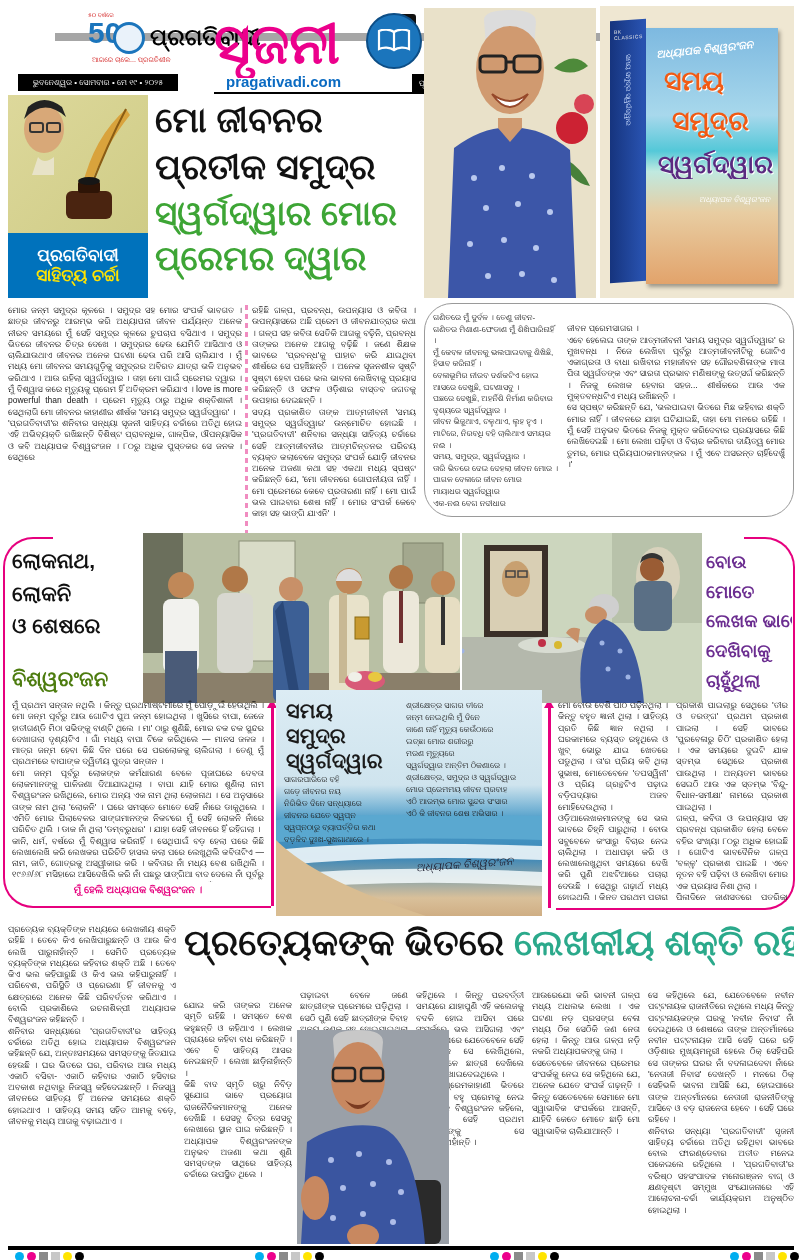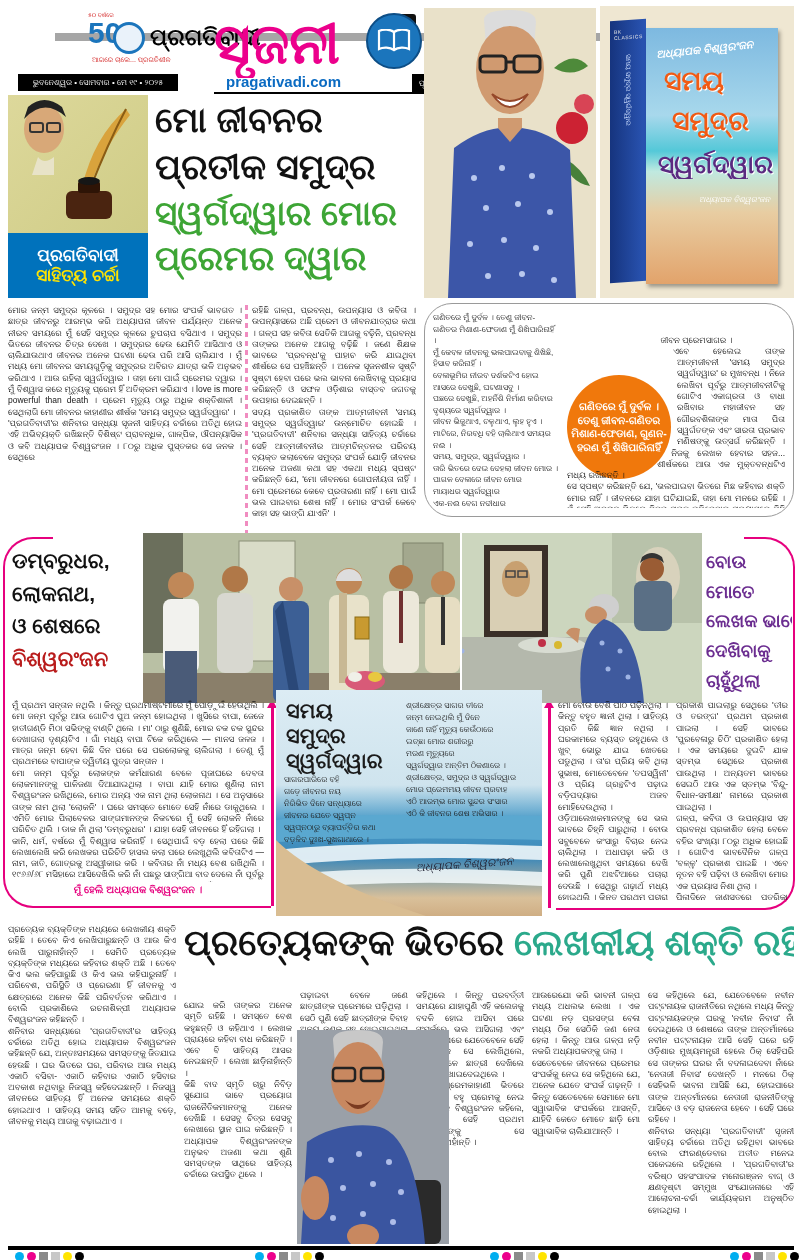--- a/index.html
+++ b/index.html
@@ -23,21 +23,21 @@
   .kicker1{color:#fff;font-weight:bold;font-size:17px;}
   .kicker2{color:#ffe400;font-weight:bold;font-size:17px;}
   .hl-black{color:#111;font-size:35px;font-weight:bold;line-height:1.35;}
   .hl-green{color:#3da535;font-size:34px;font-weight:bold;line-height:1.35;}
   .wavy{width:3px;background:repeating-linear-gradient(180deg,#f08cc0 0 5px,transparent 5px 9px);}
   .qbox{border:1px solid #9a9a9a;background:#fff;}
   .verse{font-size:8px;line-height:1.45;white-space:pre-line;color:#222;}
   .circle-quote{background:#f0780c;border-radius:50%;color:#fff;font-weight:bold;font-size:10.5px;text-align:center;display:flex;align-items:center;justify-content:center;line-height:1.3;}
   
   .mlh{font-size:21px;font-weight:bold;line-height:1.55;color:#111;}
-  .mlh-red{color:#b91c1c;}
+  .mlh-red{color:#4d7c0f;margin-top:20px;}
   .mrh{font-size:18px;font-weight:bold;line-height:1.65;color:#6b2d90;}
   .mframe{border:0 solid #e6007e;}
   .arrowline{width:2.5px;background:#e6007e;}
   .arrowhead{width:0;height:0;border-left:5px solid transparent;border-right:5px solid transparent;border-bottom:9px solid #e6007e;}
   .ending{color:#e6007e;font-weight:bold;font-size:10px;text-align:center;}
   
   .poemtitle{font-size:21px;font-weight:bold;line-height:1.2;color:#1a1a1a;white-space:pre-line;}
   .poemlines{font-size:8px;line-height:1.5;white-space:pre-line;color:#1d1d1d;}
   .sig{font-style:italic;font-size:11px;color:#223;transform:rotate(-4deg);}
   
@@ -164,40 +164,39 @@
 ବେଳାଭୂମିର ନୀରବ ଦର୍ଶକଟିଏ ହୋଇ ଆସରେ ଦେଖୁଛି, ଘଟଣାସବୁ ।
 ପଛରେ ଦେଖୁଛି, ଅହର୍ନିଶି ନିର୍ମାଣ କରିବାର ଦୃଶ୍ୟରେ ସ୍ୱର୍ଗଦ୍ୱାର ।
 ଜୀବନ ଭିଜୁଥାଏ, ଚଳୁଥାଏ, ଲୁହ ହୁଏ ।
 ମାଟିରେ, ନିରବଧି ବହି ଚାଲିଥାଏ ସମୟର ନଈ ।
 ସମୟ, ସମୁଦ୍ର, ସ୍ୱର୍ଗଦ୍ୱାର ।
 ତାରି ଭିତରେ ଦେଇ ଦେହଲା ଜୀବନ ମୋର ।
 ପାଗଳ ବେଳାରେ ଜୀବନ ମୋର
 ମାୟାଧର ସ୍ୱର୍ଗଦ୍ୱାର
 ଏକ-ନଈ ବେଗ ନଦୀଧାର</div>
   <div class="abs body-txt ovh" style="left:142px;top:8px;width:218px;height:196px;">
-    <div class="circle-quote" style="float:left;width:104px;height:104px;margin:52px 6px 0 0;shape-outside:circle(50%);padding:4px;box-sizing:border-box;">ଗଣିତରେ ମୁଁ ଦୁର୍ବଳ । ତେଣୁ ଜୀବନ-ଗଣିତର ମିଶାଣ-ଫେଡାଣ, ଗୁଣନ-ହରଣ ମୁଁ ଶିଖିପାରିନାହିଁ</div>
     <span>ଜୀବନ ପ୍ରେମସାଗର ।
 ଏବେ ହେଲେଇ ତାଙ୍କ ଆତ୍ମଜୀବନୀ 'ସମୟ ସମୁଦ୍ର ସ୍ୱର୍ଗଦ୍ୱାର' ର ମୁଖବନ୍ଧ । ନିଜେ ଲେଖିବା ପୂର୍ବରୁ ଆତ୍ମଜୀବନୀଟିକୁ ଗୋଟିଏ ଏକାଗ୍ରତା ଓ ବାଧା ରଖିବାର ମହାଜୀବନ ସହ ଗୌରବଶିଳାଙ୍କ ମାତା ପିତା ସ୍ୱର୍ଗତଙ୍କ ଏବଂ ସାରତା ପ୍ରଭାବ ମଣିଷଙ୍କୁ ଉତ୍ସର୍ଗ କରିଛନ୍ତି । ନିଜକୁ ଲେଖକ ହେବାର ସହଜ... ଶୀର୍ଷକରେ ଆଉ ଏକ ମୁକ୍ତବନ୍ଧଟିଏ ମଧ୍ୟ ରଖିଛନ୍ତି ।
 ସେ ସ୍ପଷ୍ଟ କରିଛନ୍ତି ଯେ, 'ଭଲପାଇବା ଭିତରେ ମିଛ କହିବାର ଶକ୍ତି ମୋର ନାହିଁ । ଜୀବନରେ ଯାହା ଘଟିଯାଇଛି, ତାହା ମୋ ମନରେ ରହିଛି । ମୁଁ ସେହି ଅନୁଭବ ଭିତରେ ନିଜକୁ ମୁକ୍ତ କରିଦେବାର ପ୍ରୟାସରେ କିଛି ଲେଖିଦେଇଛି । ମୋ ଲେଖା ପଢ଼ିବା ଓ ବିଚାର କରିବାର ଦାୟିତ୍ୱ ମୋର ତୁମର, ମୋର ପ୍ରିୟପାଠକମାନଙ୍କର । ମୁଁ ଏବେ ଅସରନ୍ତ ଚାହିଁଦେଖୁଁ ।'</span>
   </div>
 </div>
 
 <div class="abs mframe" style="left:3px;top:537px;width:48px;height:42px;border-left-width:2.5px;border-top-width:2.5px;border-top-left-radius:30px;"></div>
 <div class="abs mframe" style="left:3px;top:570px;width:266px;height:336px;border-left-width:2.5px;border-bottom-width:2.5px;border-bottom-left-radius:30px;"></div>
 <div class="abs arrowline" style="left:271px;top:708px;height:198px;"></div>
 <div class="abs arrowhead" style="left:267px;top:699px;"></div>
 
 <div class="abs mframe" style="left:744px;top:537px;width:49px;height:42px;border-right-width:2.5px;border-top-width:2.5px;border-top-right-radius:30px;"></div>
 <div class="abs mframe" style="left:556px;top:570px;width:237px;height:338px;border-right-width:2.5px;border-bottom-width:2.5px;border-bottom-right-radius:30px;"></div>
 <div class="abs arrowline" style="left:548px;top:708px;height:200px;"></div>
 <div class="abs arrowhead" style="left:544px;top:699px;"></div>
 
 <div class="abs ovh" style="left:12px;top:545px;width:128px;height:150px;">
-  <div class="mlh nowrap">ଡମ୍ବରୁଧର,</div>
   <div class="mlh nowrap">ଲୋକନାଥ,</div>
+  <div class="mlh nowrap">ଲୋକନି</div>
   <div class="mlh nowrap">ଓ ଶେଷରେ</div>
   <div class="mlh mlh-red nowrap">ବିଶ୍ୱରଂଜନ</div>
 </div>
 
 <div class="abs" style="left:143px;top:533px;width:317px;height:170px;overflow:hidden;">
   <svg width="317" height="170" viewBox="0 0 317 170">
     <rect width="317" height="170" fill="#b9c0a4"></rect>
     <rect x="96" y="8" width="56" height="120" fill="#d9dcc8" stroke="#8b8f78"></rect>
     <rect x="0" y="0" width="40" height="120" fill="#6b6f5c"></rect>
     <rect x="260" y="10" width="40" height="60" fill="#a3a88e" stroke="#80846c"></rect>

